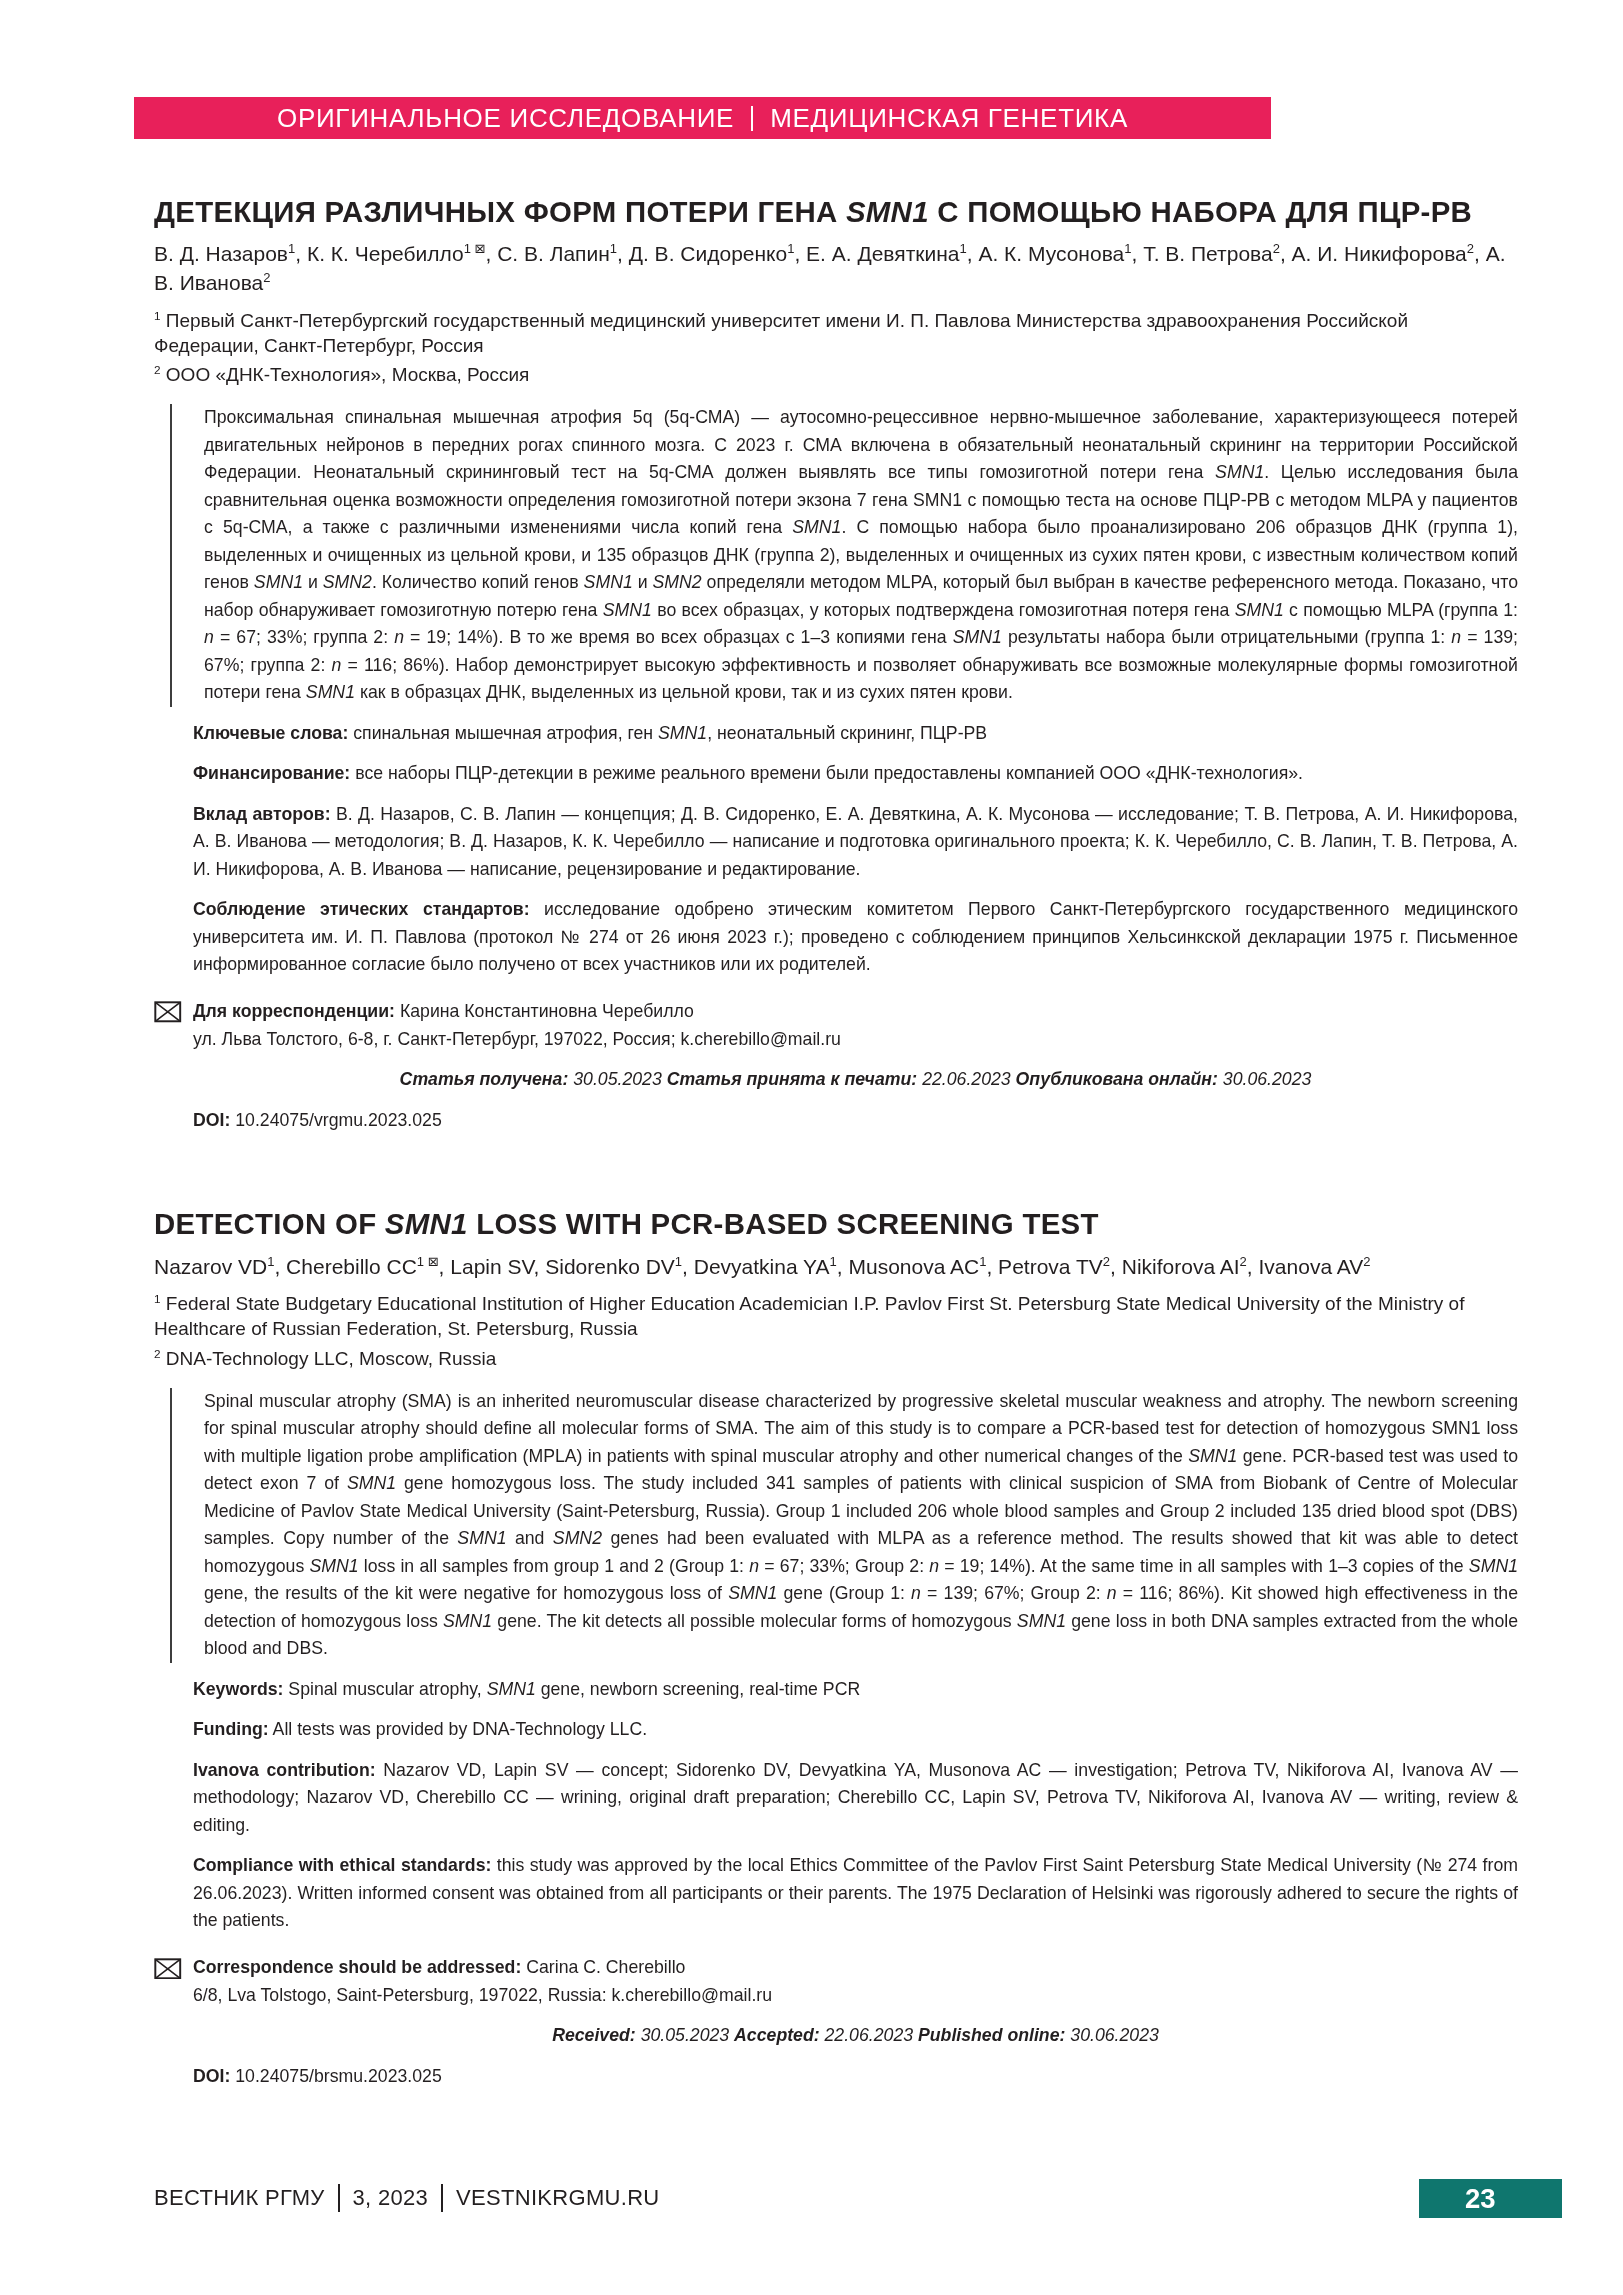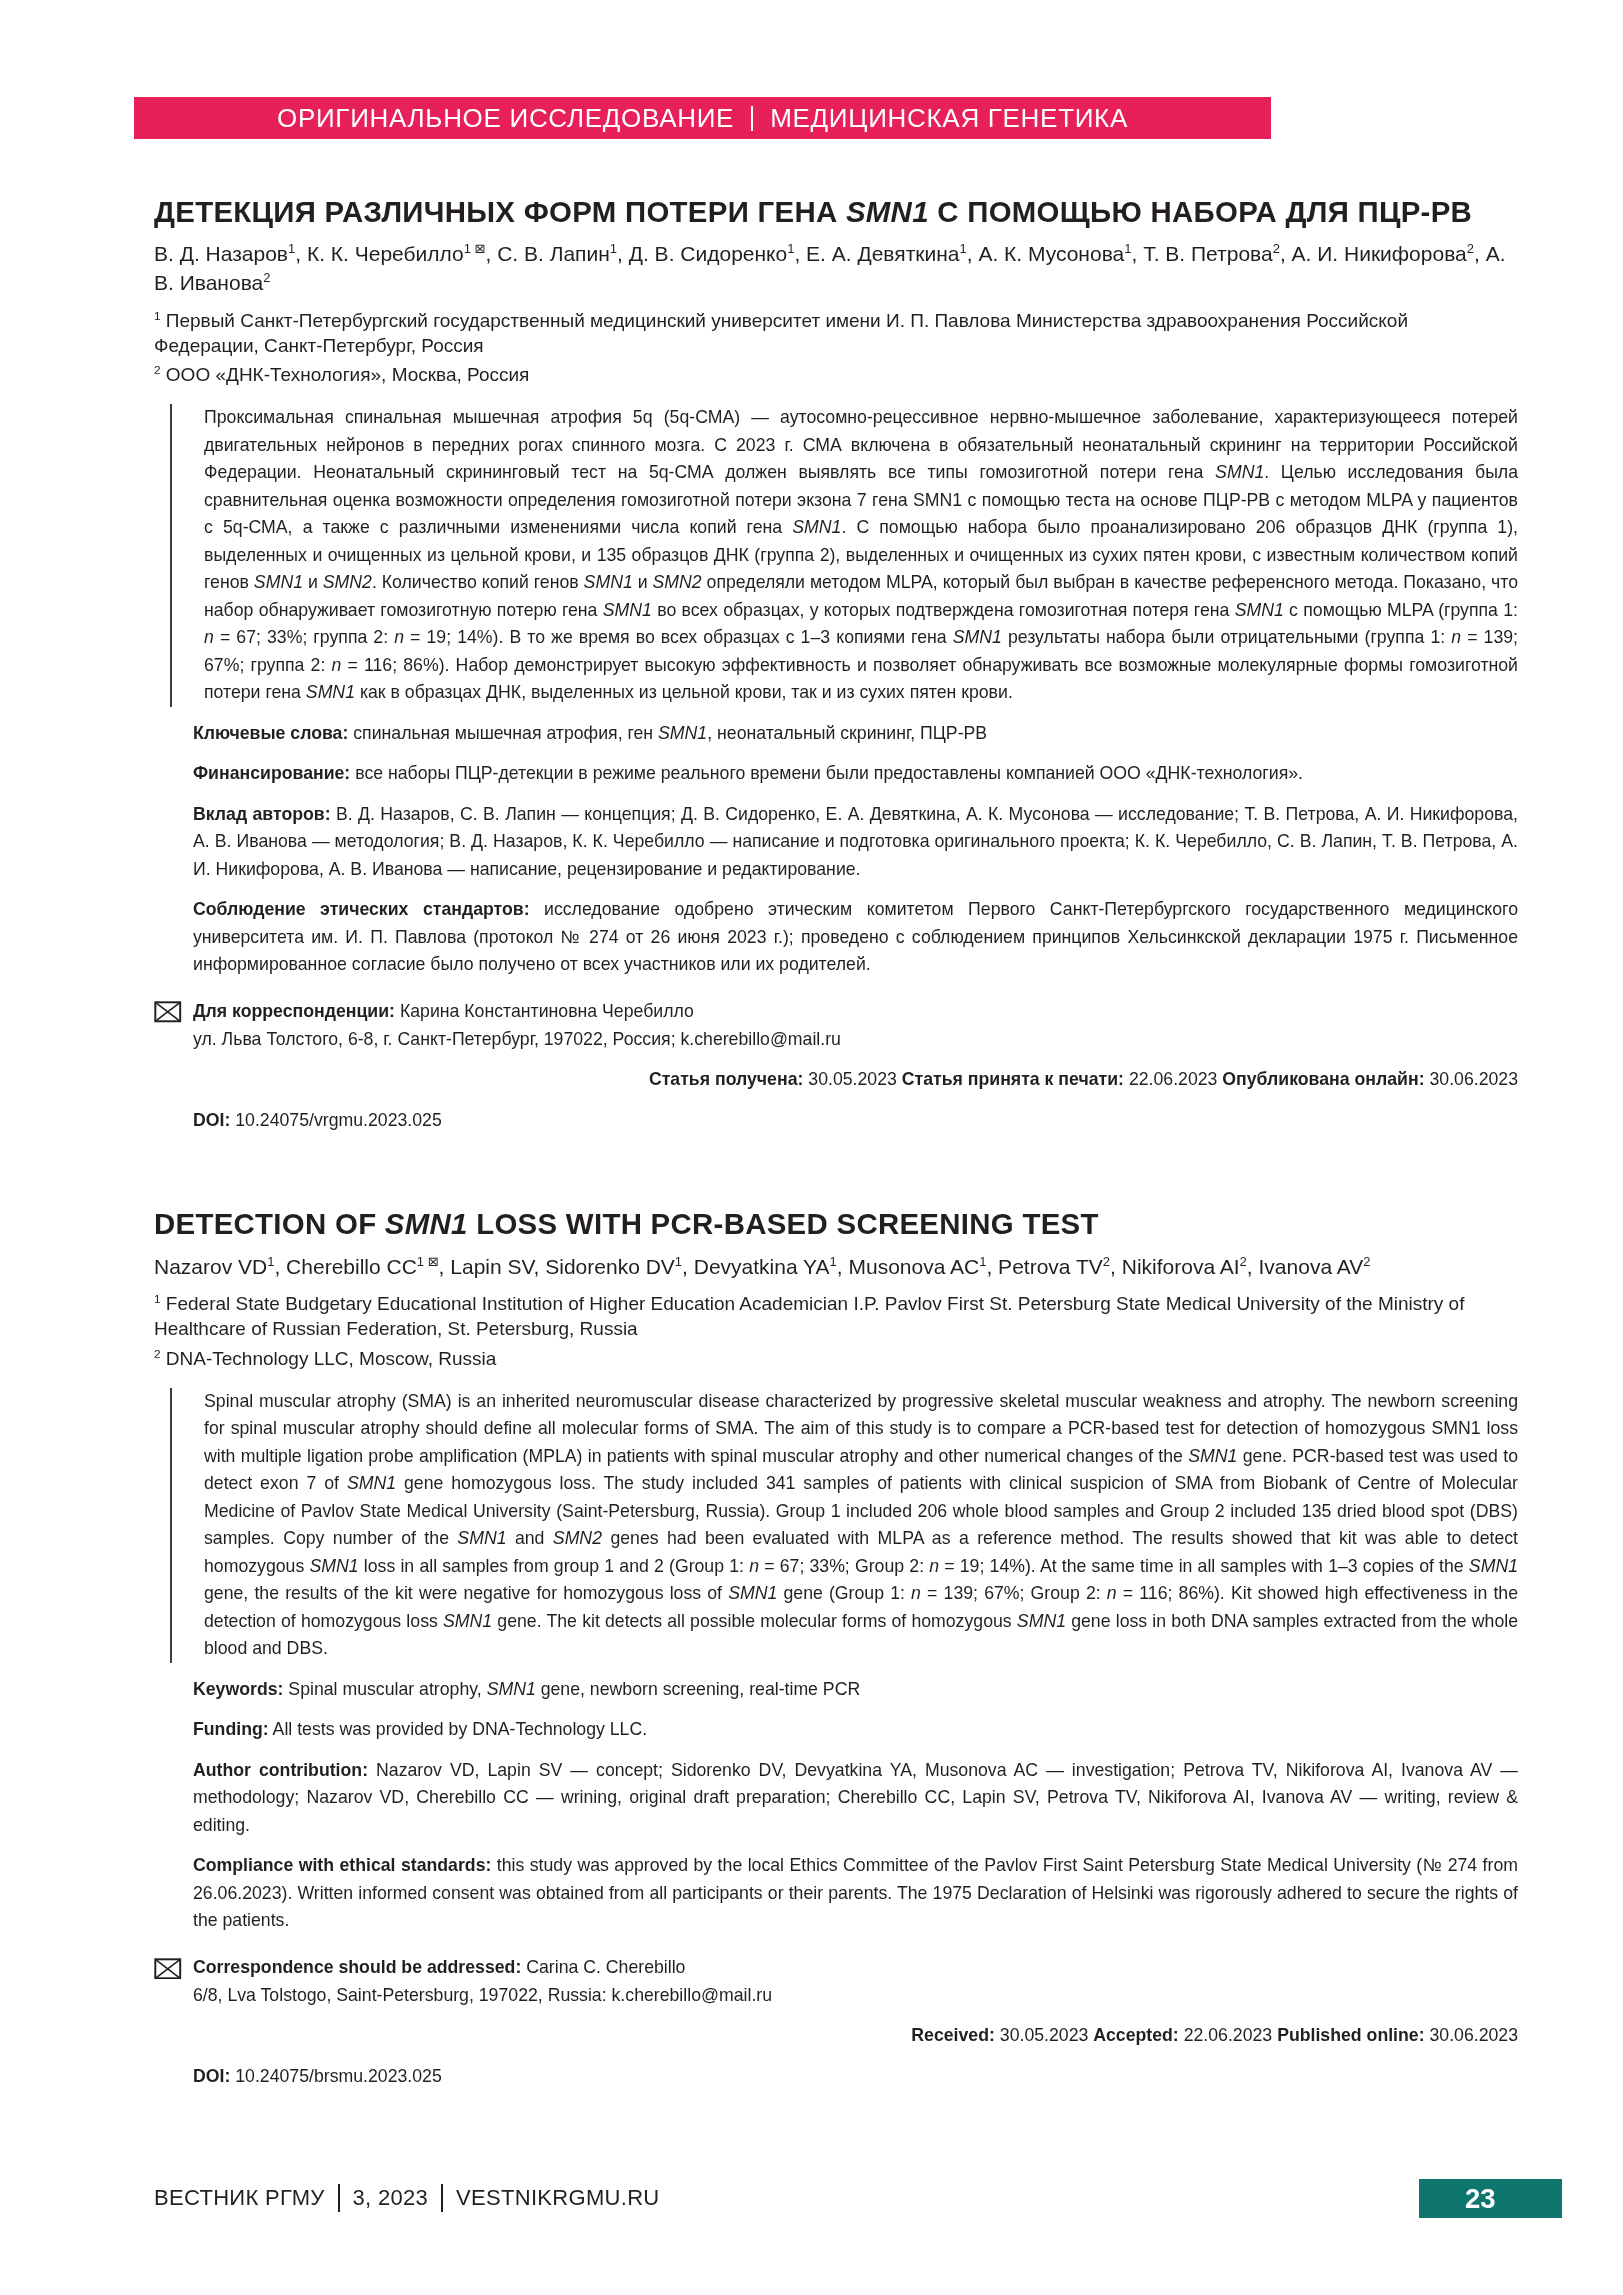--- a/index.html
+++ b/index.html
@@ -21,21 +21,21 @@
   .aff-first{margin-top:10.5px;}
   .abstract{margin:17px 0 0 16px;border-left:2px solid #3D3D3D;padding-left:32px;}
   .abstract-text{margin:0;font-size:17.7px;line-height:27.5px;text-align:justify;}
   .meta{margin:13px 0 0 39px;font-size:17.7px;line-height:27.5px;text-align:justify;}
   .meta b,.corr-line b{font-weight:700;}
   .correspond{position:relative;margin:19.6px 0 0 39px;}
   .corr-line{margin:0;font-size:17.7px;line-height:27.5px;}
   .env{position:absolute;left:-39px;top:3.3px;width:27.5px;height:21.6px;}
   sup{font-size:62%;line-height:0;vertical-align:super;}
   i{font-style:italic;}
-  .dates{text-align:right;}
+  .dates{text-align:center;font-style:italic;}
   .footer{
     position:absolute;left:154px;top:2184px;display:flex;align-items:center;
     font-size:22px;letter-spacing:0.3px;white-space:nowrap;
   }
   .fbar{width:2px;height:27.5px;background:#231F20;margin:0 13px;}
   .pagenum{
     position:absolute;left:1419px;top:2179px;width:143px;height:39px;background:#0f766e;
     color:#ffffff;display:flex;align-items:center;font-weight:700;font-size:27.5px;
     padding-left:46px;box-sizing:border-box;
   }
@@ -92,21 +92,21 @@
       <p class="aff"><sup>2</sup> DNA-Technology LLC, Moscow, Russia</p>
 
       <div class="abstract">
         <p class="abstract-text">Spinal muscular atrophy (SMA) is an inherited neuromuscular disease characterized by progressive skeletal muscular weakness and atrophy. The newborn screening for spinal muscular atrophy should define all molecular forms of SMA. The aim of this study is to compare a PCR-based test for detection of homozygous SMN1 loss with multiple ligation probe amplification (MPLA) in patients with spinal muscular atrophy and other numerical changes of the <i>SMN1</i> gene. PCR-based test was used to detect exon 7 of <i>SMN1</i> gene homozygous loss. The study included 341 samples of patients with clinical suspicion of SMA from Biobank of Centre of Molecular Medicine of Pavlov State Medical University (Saint-Petersburg, Russia). Group 1 included 206 whole blood samples and Group 2 included 135 dried blood spot (DBS) samples. Copy number of the <i>SMN1</i> and <i>SMN2</i> genes had been evaluated with MLPA as a reference method. The results showed that kit was able to detect homozygous <i>SMN1</i> loss in all samples from group 1 and 2 (Group 1: <i>n</i> = 67; 33%; Group 2: <i>n</i> = 19; 14%). At the same time in all samples with 1–3 copies of the <i>SMN1</i> gene, the results of the kit were negative for homozygous loss of <i>SMN1</i> gene (Group 1: <i>n</i> = 139; 67%; Group 2: <i>n</i> = 116; 86%). Kit showed high effectiveness in the detection of homozygous loss <i>SMN1</i> gene. The kit detects all possible molecular forms of homozygous <i>SMN1</i> gene loss in both DNA samples extracted from the whole blood and DBS.</p>
       </div>
 
       <p class="meta"><b>Keywords:</b> <span>Spinal muscular atrophy, <i>SMN1</i> gene, newborn screening, real-time PCR</span></p>
 
       <p class="meta"><b>Funding:</b> <span>All tests was provided by DNA-Technology LLC.</span></p>
 
-      <p class="meta"><b>Author contribution:</b> <span>Nazarov VD, Lapin SV — concept; Sidorenko DV, Devyatkina YA, Musonova AC — investigation; Petrova TV, Nikiforova AI, Ivanova AV — methodology; Nazarov VD, Cherebillo CC — wrining, original draft preparation; Cherebillo CC, Lapin SV, Petrova TV, Nikiforova AI, Ivanova AV — writing, review &amp; editing.</span></p>
+      <p class="meta"><b>Ivanova contribution:</b> <span>Nazarov VD, Lapin SV — concept; Sidorenko DV, Devyatkina YA, Musonova AC — investigation; Petrova TV, Nikiforova AI, Ivanova AV — methodology; Nazarov VD, Cherebillo CC — wrining, original draft preparation; Cherebillo CC, Lapin SV, Petrova TV, Nikiforova AI, Ivanova AV — writing, review &amp; editing.</span></p>
 
       <p class="meta"><b>Compliance with ethical standards:</b> <span>this study was approved by the local Ethics Committee of the Pavlov First Saint Petersburg State Medical University (№ 274 from 26.06.2023). Written informed consent was obtained from all participants or their parents. The 1975 Declaration of Helsinki was rigorously adhered to secure the rights of the patients.</span></p>
 
       <div class="correspond">
         <svg class="env" viewBox="0 0 42 33">
           <rect x="2" y="2" width="38" height="29" fill="none" stroke="#231F20" stroke-width="3"></rect>
           <path d="M2 2 L40 31 M40 2 L2 31" fill="none" stroke="#231F20" stroke-width="2.4"></path>
         </svg>
         <p class="corr-line"><b>Correspondence should be addressed:</b> <span>Carina C. Cherebillo</span></p>
         <p class="corr-line">6/8, Lva Tolstogo, Saint-Petersburg, 197022, Russia: k.cherebillo@mail.ru</p>

